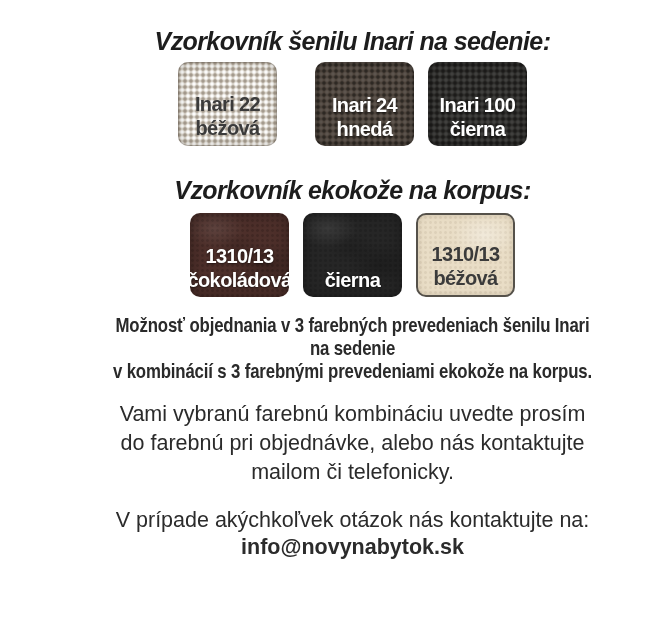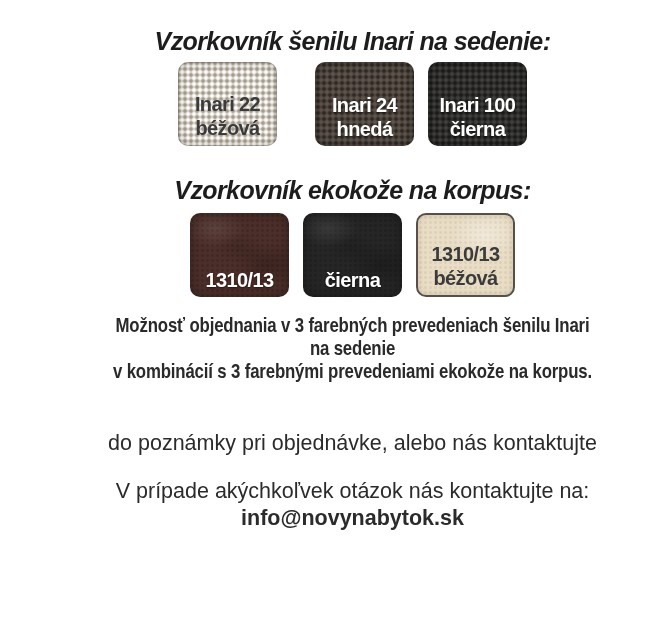--- a/index.html
+++ b/index.html
@@ -143,38 +143,40 @@
       <div class="swatch-name">Inari 100</div>
       <div class="swatch-variant">čierna</div>
     </div>
   </div>
 
   <h2 class="section-title title-leather">Vzorkovník ekokože na korpus:</h2>
 
   <div class="swatch-row leather">
     <div class="swatch tex-leather-dark label-shadow" style="background-color: rgb(77, 47, 42); color: rgb(255, 255, 255);">
       <div class="swatch-name">1310/13</div>
+      <div class="swatch-variant">čokoládová</div>
     </div>
     <div class="swatch tex-leather-dark label-shadow" style="background-color: rgb(38, 38, 38); color: rgb(255, 255, 255);">
       <div class="swatch-variant">čierna</div>
     </div>
     <div class="swatch tex-leather-beige" style="background-color: rgb(233, 221, 198); color: rgb(59, 59, 59);">
       <div class="swatch-name">1310/13</div>
       <div class="swatch-variant">béžová</div>
     </div>
   </div>
 
   <p class="note-availability">
     <span>Možnosť objednania v 3 farebných prevedeniach šenilu Inari na sedenie</span><br>
     <span>v kombinácií s 3 farebnými prevedeniami ekokože na korpus.</span>
   </p>
 
   <p class="note-instructions">
-    <br>
-    <span>do poznámky pri objednávke, alebo nás kontaktujte</span><br>
+    <span>Vami vybranú farebnú kombináciu uvedte prosím</span><br>
+    <span>do farebnú pri objednávke, alebo nás kontaktujte</span><br>
+    <span>mailom či telefonicky.</span>
   </p>
 
 
   <p class="note-contact">
     <span>V prípade akýchkoľvek otázok nás kontaktujte na:</span><br>
     <span class="contact-email">info@novynabytok.sk</span>
   </p>
 
 </div>
 

